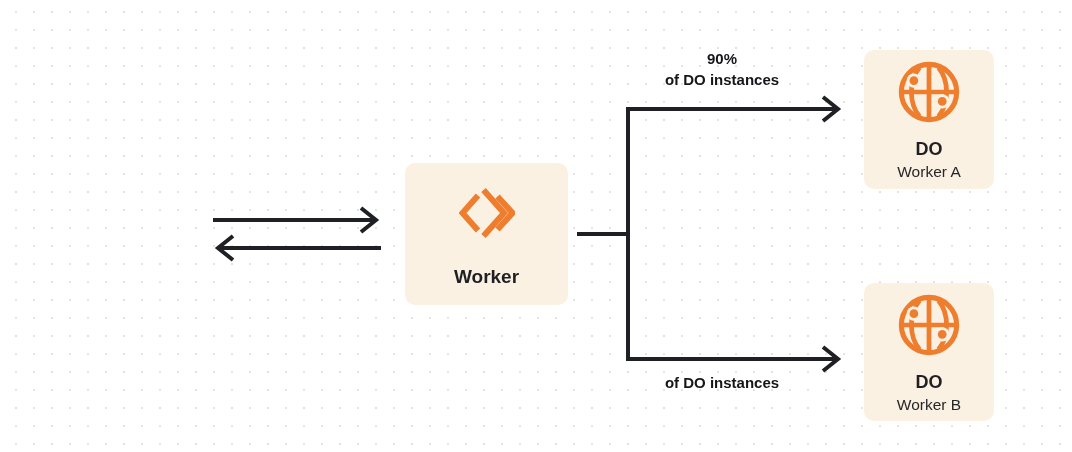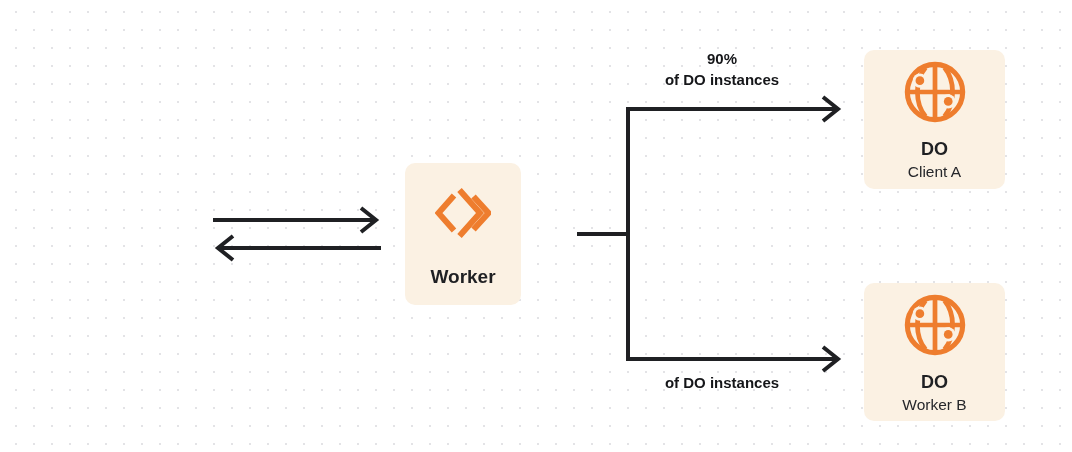--- a/index.html
+++ b/index.html
@@ -36,33 +36,33 @@
     left: 42px; top: 163px;
     width: 143px; height: 141px;
     background: var(--node-gray);
     border-radius: 8px;
     font-size: 19px;
     font-weight: 700;
     letter-spacing: 0.1px;
   }
   .node-worker {
     left: 405px; top: 163px;
-    width: 116px; height: 142px;
+    width: 163px; height: 142px;
     background: var(--node-cream);
     border-radius: 10px;
     justify-content: flex-start;
     padding-top: 23px;
   }
   .node-worker .worker-label {
     margin-top: 26px;
     font-size: 19px;
     font-weight: 700;
   }
   .node-do {
-    width: 141px;
+    width: 130px;
     background: var(--node-cream);
     border-radius: 10px;
     justify-content: flex-start;
     padding-top: 8px;
   }
   .node-do-a { left: 864px; top: 50px;  height: 139px; }
   .node-do-b { left: 864px; top: 283px; height: 138px; }
   .do-title {
     margin-top: 14px;
     font-size: 18px;
@@ -169,21 +169,21 @@
 
   <div class="split-label split-label-bottom">
     <div>of DO instances</div>
   </div>
 
   <div class="node node-do node-do-a">
     <svg class="icon-globe">
       <use href="#sym-globe"></use>
     </svg>
     <div class="do-title">DO</div>
-    <div class="do-subtitle">Client A</div>
+    <div class="do-subtitle">Worker A</div>
   </div>
 
   <div class="node node-do node-do-b">
     <svg class="icon-globe">
       <use href="#sym-globe"></use>
     </svg>
     <div class="do-title">DO</div>
     <div class="do-subtitle">Worker B</div>
   </div>
 

